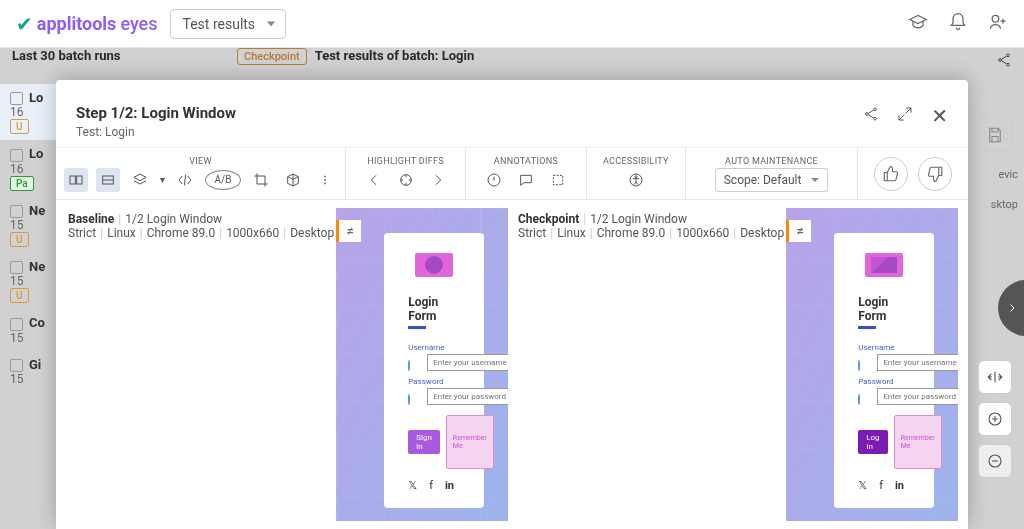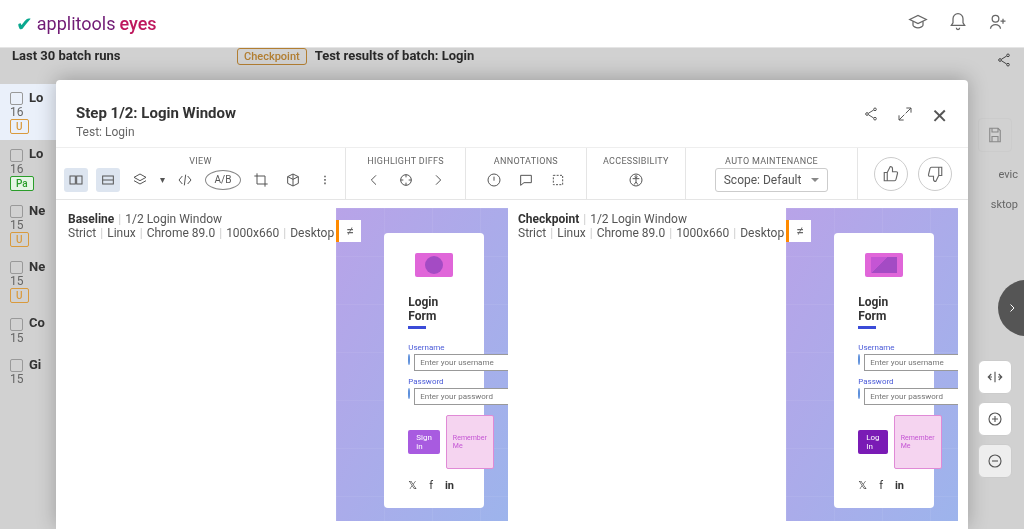--- a/index.html
+++ b/index.html
@@ -1,20 +1,20 @@
 <!DOCTYPE html>
 <html><head>
 <meta charset="utf-8">
 <style>
 *{box-sizing:border-box;margin:0;padding:0;font-family:-apple-system,BlinkMacSystemFont,"Segoe UI",Roboto,sans-serif}
 body{background:#fff;width:1024px;height:529px;overflow:hidden;position:relative}
 .topbar{height:48px;display:flex;align-items:center;padding:0 16px;border-bottom:1px solid #e5e5e5;gap:12px}
 .logo{display:flex;align-items:center;gap:4px;font-size:18px;font-weight:500}
-.logo-bold{color:#701a75;font-weight:400}
-.logo-light{color:#be185d}
+.logo-bold{color:#8b5cf6;font-weight:700}
+.logo-light{color:#8b5cf6}
 .logo-icon{color:#0aa88f;font-size:20px}
 .dropdown{border:1px solid #ccc;border-radius:4px;padding:6px 30px 6px 12px;font-size:14px;color:#555;background:#fff;position:relative;cursor:pointer}
 .dropdown::after{content:"";position:absolute;right:10px;top:50%;transform:translateY(-50%);border-left:4px solid transparent;border-right:4px solid transparent;border-top:5px solid #888}
 .topbar-icons{margin-left:auto;display:flex;gap:20px;color:#666}
 .topbar-icons svg{width:20px;height:20px;cursor:pointer}
 .bg-content{position:absolute;top:48px;left:0;right:0;bottom:0;background:rgba(0,0,0,0.18)}
 .bg-header{position:absolute;top:48px;left:0;right:0;height:36px;display:flex;align-items:flex-start;padding:0 12px;font-size:13px;font-weight:700;color:#333}
 .bg-header-left{width:225px}
 .bg-badge{border:1px solid #d99a3d;color:#d99a3d;padding:1px 6px;border-radius:3px;font-size:11px;margin-right:8px;font-weight:500}
 .bg-sidebar{position:absolute;top:84px;left:0;width:232px;bottom:0}
@@ -52,21 +52,21 @@
 .preview{flex:1;background:linear-gradient(120deg,#b8a3e8 0%,#9db4ec 100%);position:relative;overflow:hidden}
 .preview-grid{position:absolute;inset:0;background-image:linear-gradient(rgba(255,255,255,0.06) 1px,transparent 1px),linear-gradient(90deg,rgba(255,255,255,0.06) 1px,transparent 1px);background-size:48px 48px}
 .diff-badge{position:absolute;top:12px;left:0;background:#fff;padding:3px 7px;font-size:14px;color:#666;border-left:3px solid #ff8a00}
 .login-card{position:absolute;left:28%;top:8%;width:58%;height:88%;background:#fff;border-radius:4px;padding:20px 24px 10px;font-size:9px;color:#555}
 .login-logo{width:38px;height:24px;background:#e066d9;margin:0 auto 18px;border-radius:2px;position:relative}
 .login-logo.circle::before{content:"";position:absolute;width:18px;height:18px;background:#a44bc4;border-radius:50%;top:3px;left:10px}
 .login-logo.img::before{content:"";position:absolute;top:4px;left:6px;right:6px;bottom:4px;background:linear-gradient(135deg,#c455d4 40%,#a44bc4 40%)}
 .login-title{font-size:12px;font-weight:700;color:#333;margin-bottom:3px}
 .login-underline{width:18px;height:3px;background:#3b4bd8;margin-bottom:14px}
 .fld-label{font-size:8px;color:#4b5bd8;margin-bottom:2px;margin-top:6px}
-.fld{display:flex;align-items:flex-start;gap:4px;margin-bottom:4px}
+.fld{display:flex;align-items:flex-end;gap:17px;margin-bottom:4px}
 .fld-icon{width:11px;height:11px;border:1px solid #5b8edb;border-radius:50%}
 .fld input{flex:1;border:1px solid #999;padding:3px 5px;font-size:8px;color:#999}
 .btns{display:flex;gap:6px;margin-top:10px;align-items:center}
 .btn-signin{background:#a85be0;color:#fff;padding:3px 8px;font-size:8px;border-radius:2px}
 .btn-login{background:#7a1bb5;color:#fff;padding:3px 8px;font-size:8px;border-radius:2px}
 .btn-remember{border:1px solid #e08ad6;background:#f5d4f0;padding:18px 6px;font-size:7px;color:#c455d4;border-radius:2px}
 .socials{display:flex;gap:12px;margin-top:10px;color:#333;font-size:11px}
 .right-panel{position:absolute;right:12px;top:210px;display:flex;flex-direction:column;gap:8px}
 .rp-btn{width:34px;height:34px;border:1px solid #ccc;border-radius:6px;background:#fff;display:flex;align-items:center;justify-content:center;color:#555;cursor:pointer}
 .nav-arrow{position:absolute;right:-2px;top:280px;width:28px;height:56px;background:#555;border-radius:28px 0 0 28px;display:flex;align-items:center;justify-content:center;color:#fff;cursor:pointer}
@@ -75,20 +75,21 @@
 </style>
 </head>
 <body>
 
 <div class="topbar">
   <div class="logo">
     <span class="logo-icon">✔</span>
     <span class="logo-bold">applitools</span>
       <span class="logo-light">eyes</span>
   </div>
+  <div class="dropdown">Test results</div>
   <div class="topbar-icons">
     <span><svg viewBox="0 0 24 24" fill="none" stroke="currentColor" stroke-width="1.5">
           <path d="M2 9l10-5 10 5-10 5z"></path>
           <path d="M6 11v5c0 1 3 3 6 3s6-2 6-3v-5"></path>
         </svg></span>
     <span><svg viewBox="0 0 24 24" fill="none" stroke="currentColor" stroke-width="1.5">
           <path d="M6 8a6 6 0 0112 0v5l2 3H4l2-3z"></path>
           <path d="M10 19a2 2 0 004 0"></path>
         </svg></span>
     <span><svg viewBox="0 0 24 24" fill="none" stroke="currentColor" stroke-width="1.5">

